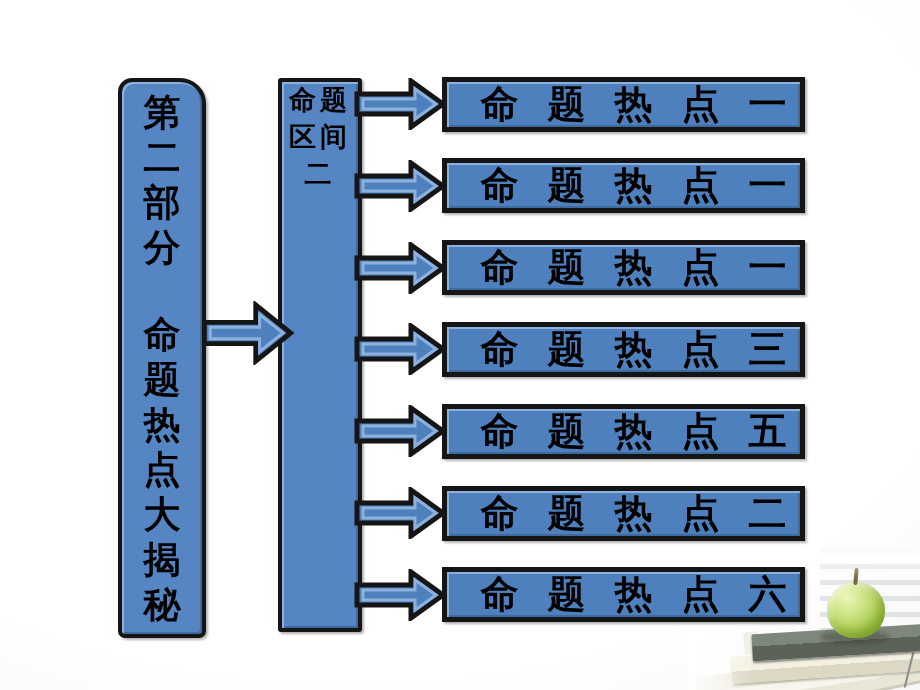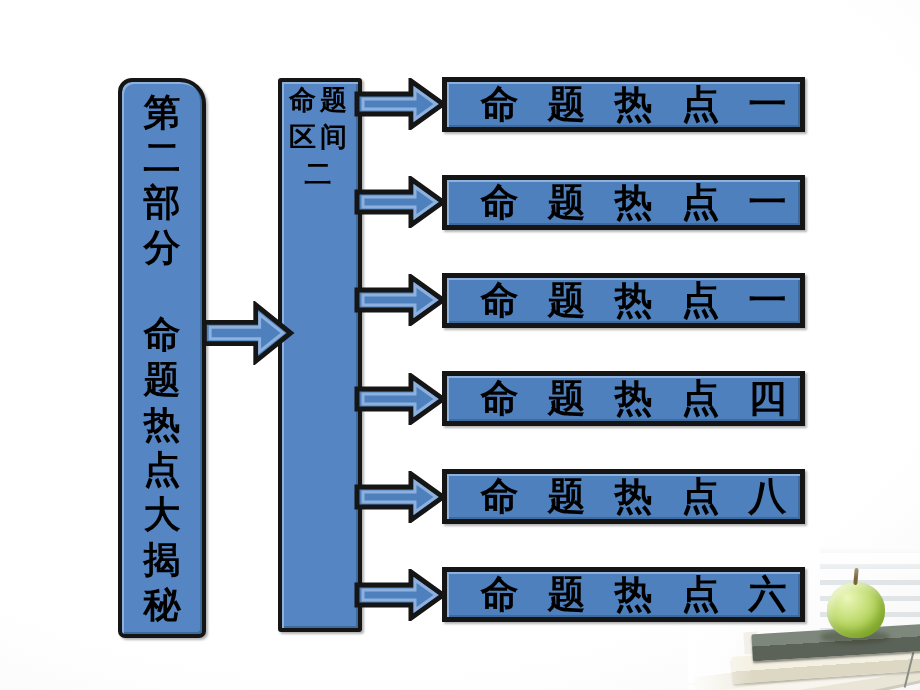--- a/index.html
+++ b/index.html
@@ -152,32 +152,41 @@
           <span>命题热点一</span>
         </div>
     </div>
 
     <div class="row">
       <svg viewBox="0 0 92 52">
         <polygon points="3,16 57,16 57,3 89,26 57,49 57,36 3,36" fill="#4d80bd" stroke="#151515" stroke-width="5" stroke-linejoin="miter"></polygon>
         <polygon points="9,21 61,21 61,11 82,26 61,41 61,31 9,31" fill="none" stroke="#8db1dc" stroke-width="3"></polygon>
       </svg>
       <div class="bar">
-          <span>命题热点四</span>
-        </div>
-    </div>
-
-
-    <div class="row">
-      <svg viewBox="0 0 92 52">
-        <polygon points="3,16 57,16 57,3 89,26 57,49 57,36 3,36" fill="#4d80bd" stroke="#151515" stroke-width="5" stroke-linejoin="miter"></polygon>
-        <polygon points="9,21 61,21 61,11 82,26 61,41 61,31 9,31" fill="none" stroke="#8db1dc" stroke-width="3"></polygon>
-      </svg>
-      <div class="bar">
-          <span>命题热点八</span>
+          <span>命题热点三</span>
+        </div>
+    </div>
+
+    <div class="row">
+      <svg viewBox="0 0 92 52">
+        <polygon points="3,16 57,16 57,3 89,26 57,49 57,36 3,36" fill="#4d80bd" stroke="#151515" stroke-width="5" stroke-linejoin="miter"></polygon>
+        <polygon points="9,21 61,21 61,11 82,26 61,41 61,31 9,31" fill="none" stroke="#8db1dc" stroke-width="3"></polygon>
+      </svg>
+      <div class="bar">
+          <span>命题热点五</span>
+        </div>
+    </div>
+
+    <div class="row">
+      <svg viewBox="0 0 92 52">
+        <polygon points="3,16 57,16 57,3 89,26 57,49 57,36 3,36" fill="#4d80bd" stroke="#151515" stroke-width="5" stroke-linejoin="miter"></polygon>
+        <polygon points="9,21 61,21 61,11 82,26 61,41 61,31 9,31" fill="none" stroke="#8db1dc" stroke-width="3"></polygon>
+      </svg>
+      <div class="bar">
+          <span>命题热点二</span>
         </div>
     </div>
 
 
     <div class="row">
       <svg viewBox="0 0 92 52">
         <polygon points="3,16 57,16 57,3 89,26 57,49 57,36 3,36" fill="#4d80bd" stroke="#151515" stroke-width="5" stroke-linejoin="miter"></polygon>
         <polygon points="9,21 61,21 61,11 82,26 61,41 61,31 9,31" fill="none" stroke="#8db1dc" stroke-width="3"></polygon>
       </svg>
       <div class="bar">

